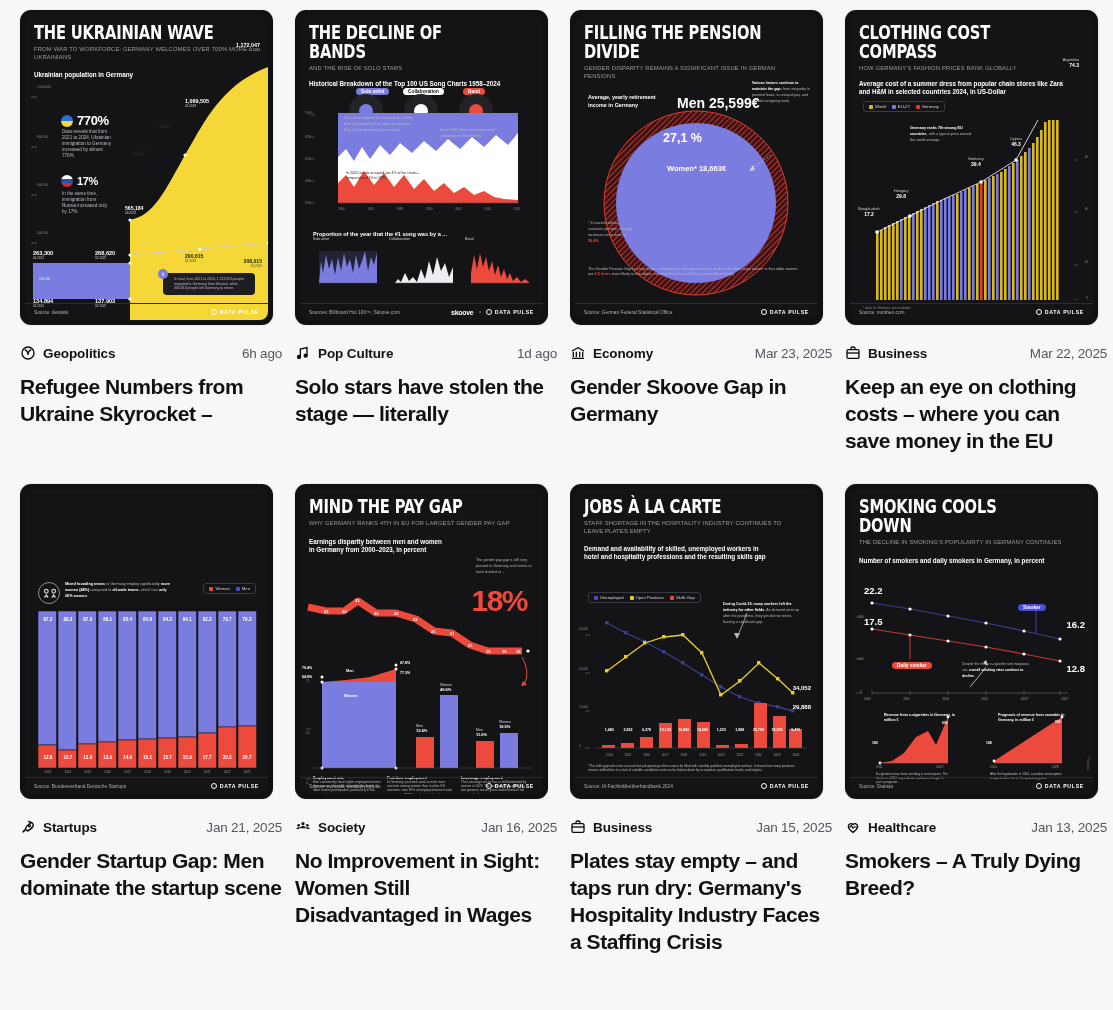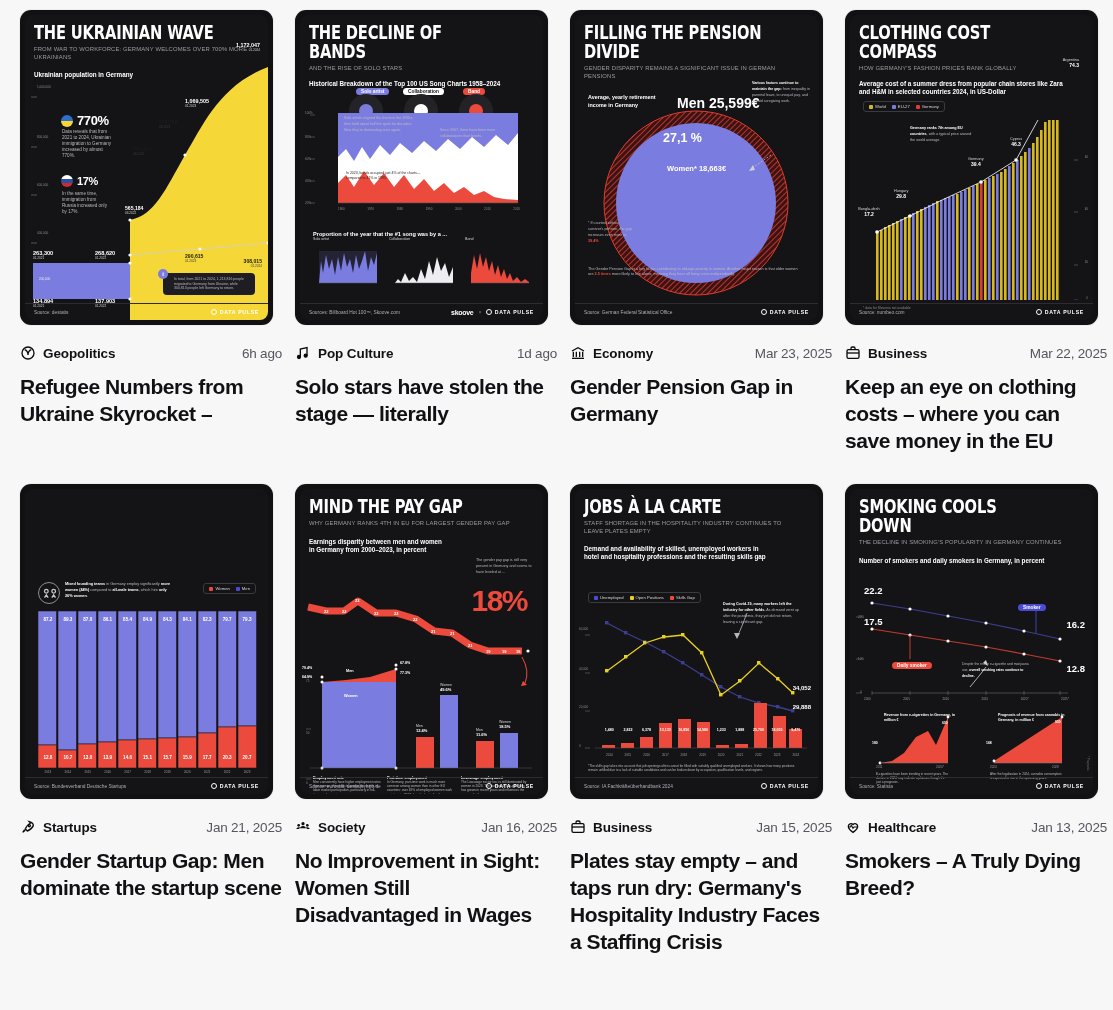--- a/index.html
+++ b/index.html
@@ -346,21 +346,21 @@
             <svg viewBox="0 0 24 24" fill="none" stroke="currentColor" stroke-width="2">
               <path d="M3 9l9-5 9 5"></path>
               <path d="M5 10v8M9.5 10v8M14.5 10v8M19 10v8"></path>
               <path d="M3 20h18"></path>
             </svg>
           </span>
         <span class="cat-name">Economy</span>
       </div>
       <span class="time">Mar 23, 2025</span>
     </div>
-    <div class="headline">Gender Pension Gap in Germany</div>
+    <div class="headline">Gender Skoove Gap in Germany</div>
   </div>
 
   <div class="card">
     <div class="thumb">
       <div class="ig">
         <div class="ig-pad">
           <div class="ig-title">CLOTHING COST COMPASS</div>
           <div class="ig-sub">HOW GERMANY'S FASHION PRICES RANK GLOBALLY</div>
           <div class="ig-lead" style="margin-top:8px;width:205px">Average cost of a summer dress from popular chain stores like Zara and H&amp;M in selected countries 2024, in US-Dollar</div>
         </div>

